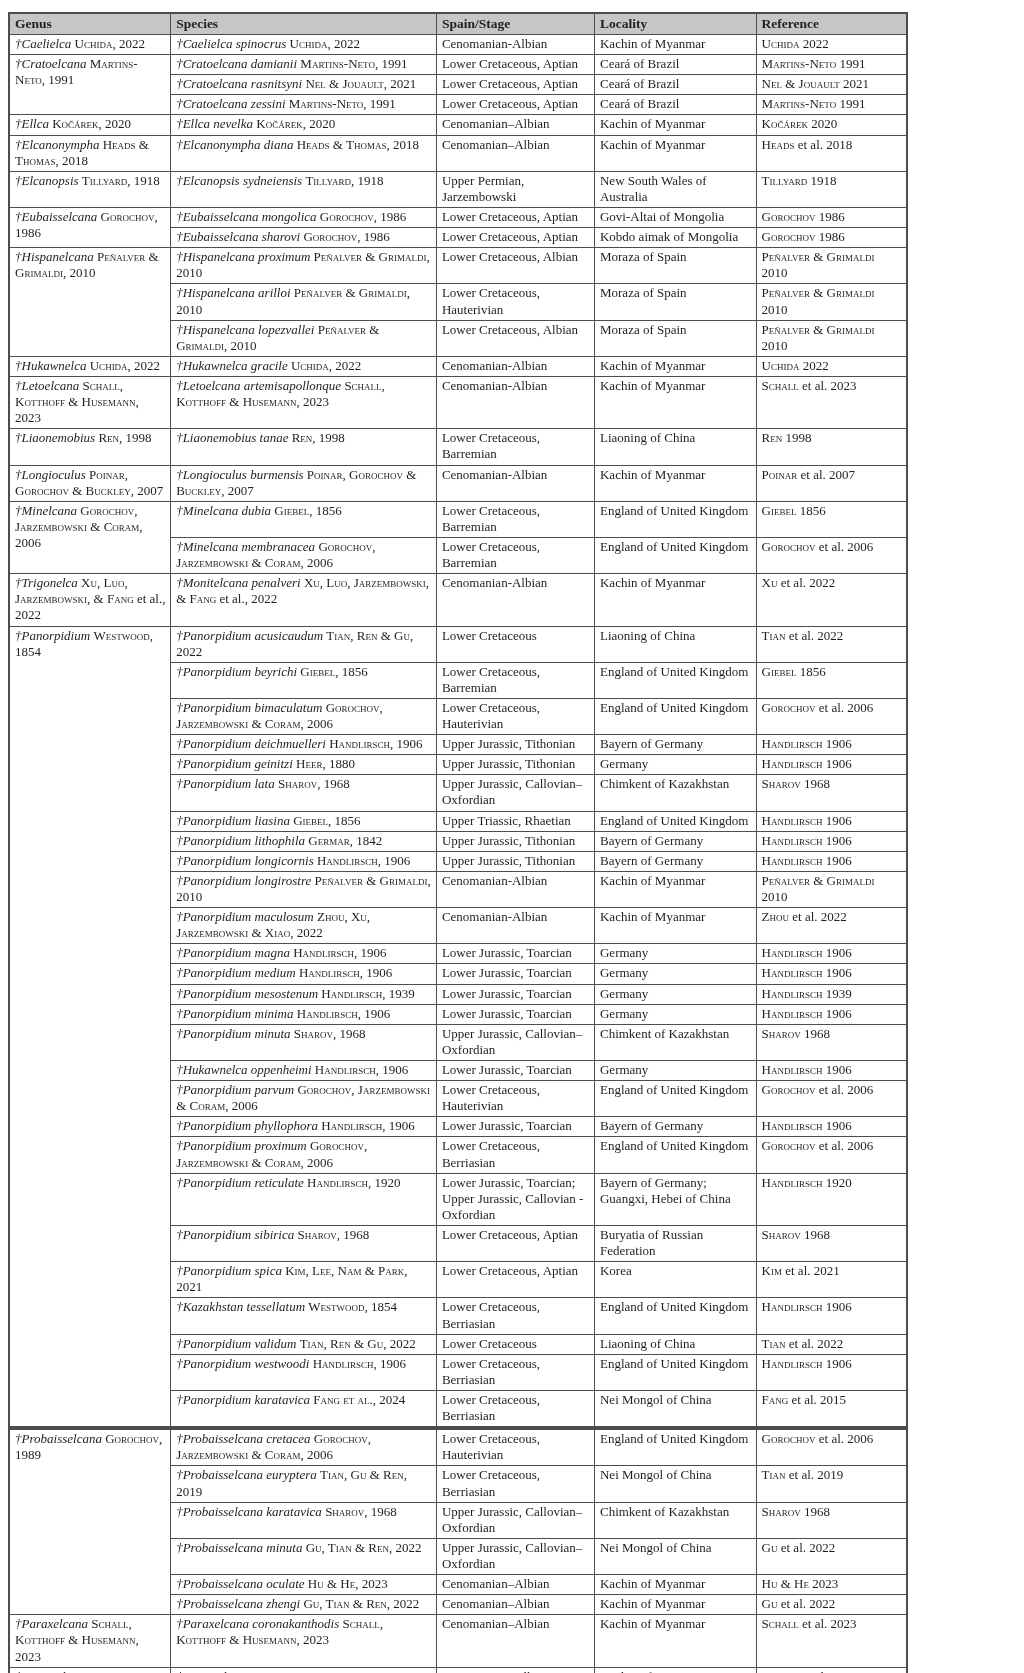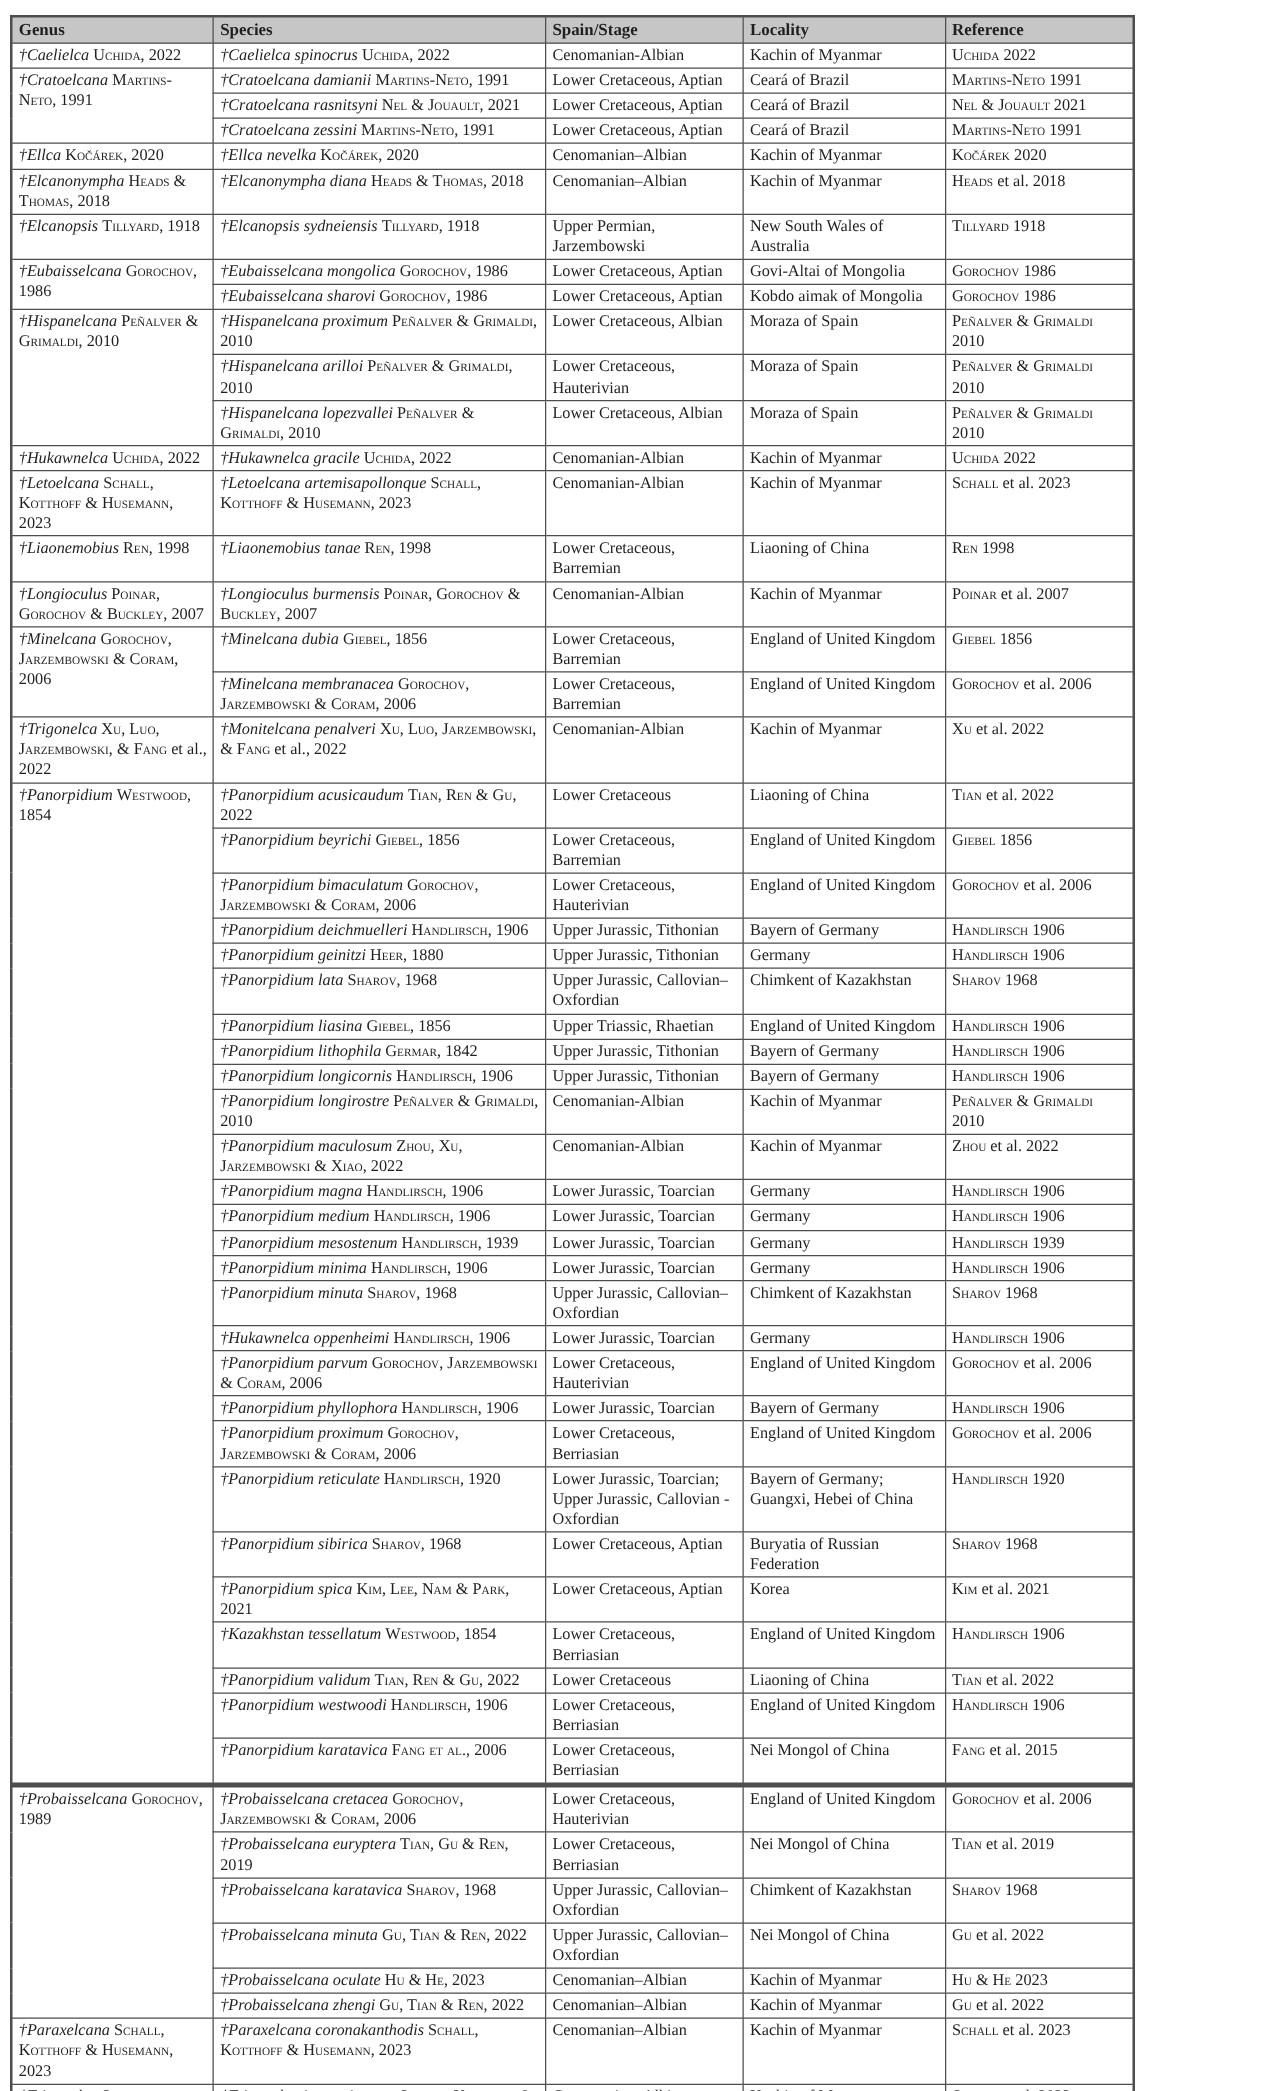--- a/index.html
+++ b/index.html
@@ -346,21 +346,21 @@
             <td>Liaoning of China</td>
             <td><span class="seg-sc">Tian</span><span class="seg-n"> et al. 2022</span></td>
           </tr>
           <tr>
             <td><span class="seg-i">†Panorpidium westwoodi </span><span class="seg-sc">Handlirsch, 1906</span></td>
             <td>Lower Cretaceous, Berriasian</td>
             <td>England of United Kingdom</td>
             <td><span class="seg-sc">Handlirsch 1906</span></td>
           </tr>
           <tr>
-            <td><span class="seg-i">†Panorpidium karatavica </span><span class="seg-sc">Fang et al., 2006</span></td>
+            <td><span class="seg-i">†Panorpidium karatavica </span><span class="seg-sc">Fang et al., 2024</span></td>
             <td>Lower Cretaceous, Berriasian</td>
             <td>Nei Mongol of China</td>
             <td><span class="seg-sc">Fang</span><span class="seg-n"> et al. 2015</span></td>
           </tr>
         </tbody>
       </table>
     </div>
   <div class="table-gap"></div>
   <div>
       <table class="taxa">

